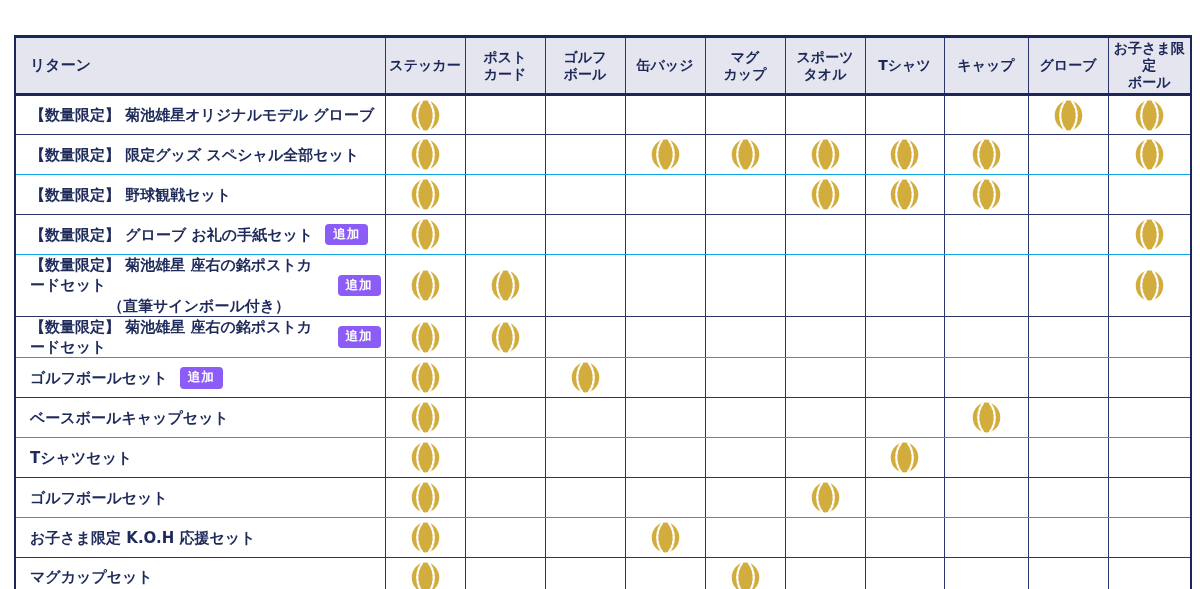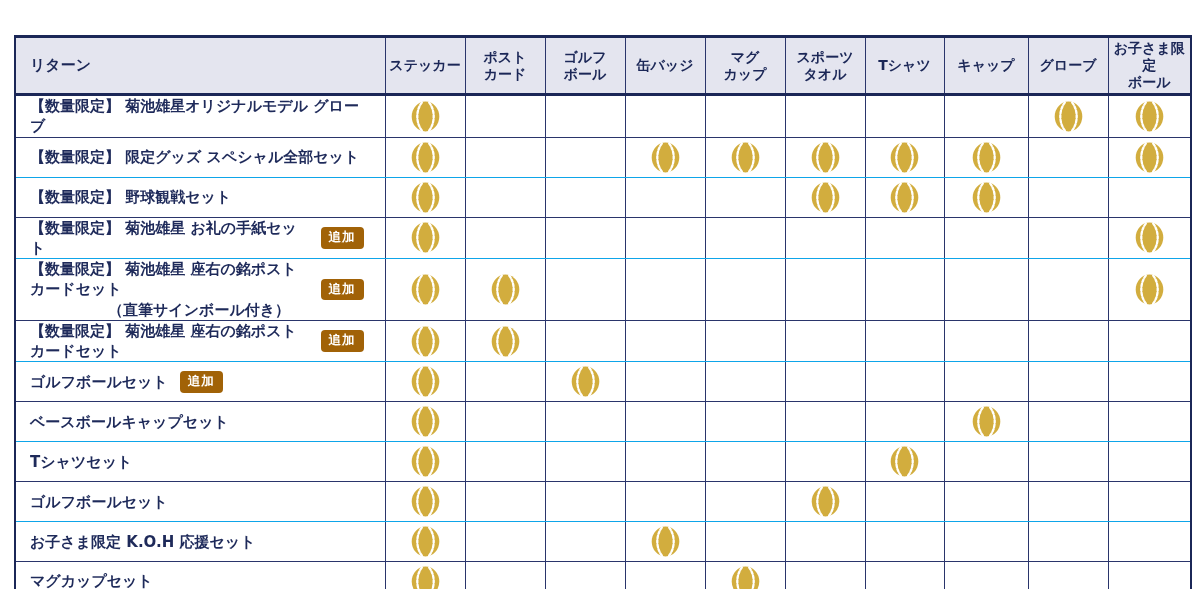--- a/index.html
+++ b/index.html
@@ -54,27 +54,27 @@
   tbody tr { height: 40px; }
   tbody tr.tall { height: 57px; }
   tbody tr.sep-gray td { border-bottom: 1px solid #0ea5e9; }
   tbody tr:last-child td { border-bottom: none; }
   td.label-cell { text-align: left; }
   .label-wrap {
     display: flex;
     align-items: center;
     gap: 12px;
     padding-left: 14px;
-    padding-right: 21px;
+    padding-right: 4px;
   }
   .label-lines { font-size: 15px; line-height: 1.35; }
   .label-lines .l2 { padding-left: 78px; }
   .badge {
     display: inline-block;
-    background: #a16207;
+    background: #8b5cf6;
     color: #ffffff;
     font-size: 12.5px;
     font-weight: 700;
     line-height: 1;
     padding: 4px 8px 5px 8px;
     border-radius: 4px;
     letter-spacing: 1px;
     white-space: nowrap;
   }
   .ball { display: inline-block; vertical-align: middle; }
@@ -237,21 +237,21 @@
               <path class="seam" d="M10.8 1.6 C4.8 9.2 4.8 21.8 10.8 29.4"></path>
               <path class="seam" d="M18.2 1.6 C24.2 9.2 24.2 21.8 18.2 29.4"></path>
             </svg></td>
           <td></td>
           <td></td>
         </tr>
         <tr class="sep-gray">
           <td class="label-cell">
             <div class="label-wrap">
               <div class="label-lines">
-                <div class="l1">【数量限定】 菊池雄星 お礼の手紙セット</div>
+                <div class="l1">【数量限定】 グローブ お礼の手紙セット</div>
               </div>
               <span class="badge">追加</span>
             </div>
           </td>
           <td><svg class="ball" width="29" height="31" viewBox="0 0 29 31">
               <ellipse cx="14.5" cy="15.5" rx="13.8" ry="15" fill="#d2ad3e"></ellipse>
               <path class="seam" d="M10.8 1.6 C4.8 9.2 4.8 21.8 10.8 29.4"></path>
               <path class="seam" d="M18.2 1.6 C24.2 9.2 24.2 21.8 18.2 29.4"></path>
             </svg></td>
           <td></td>

